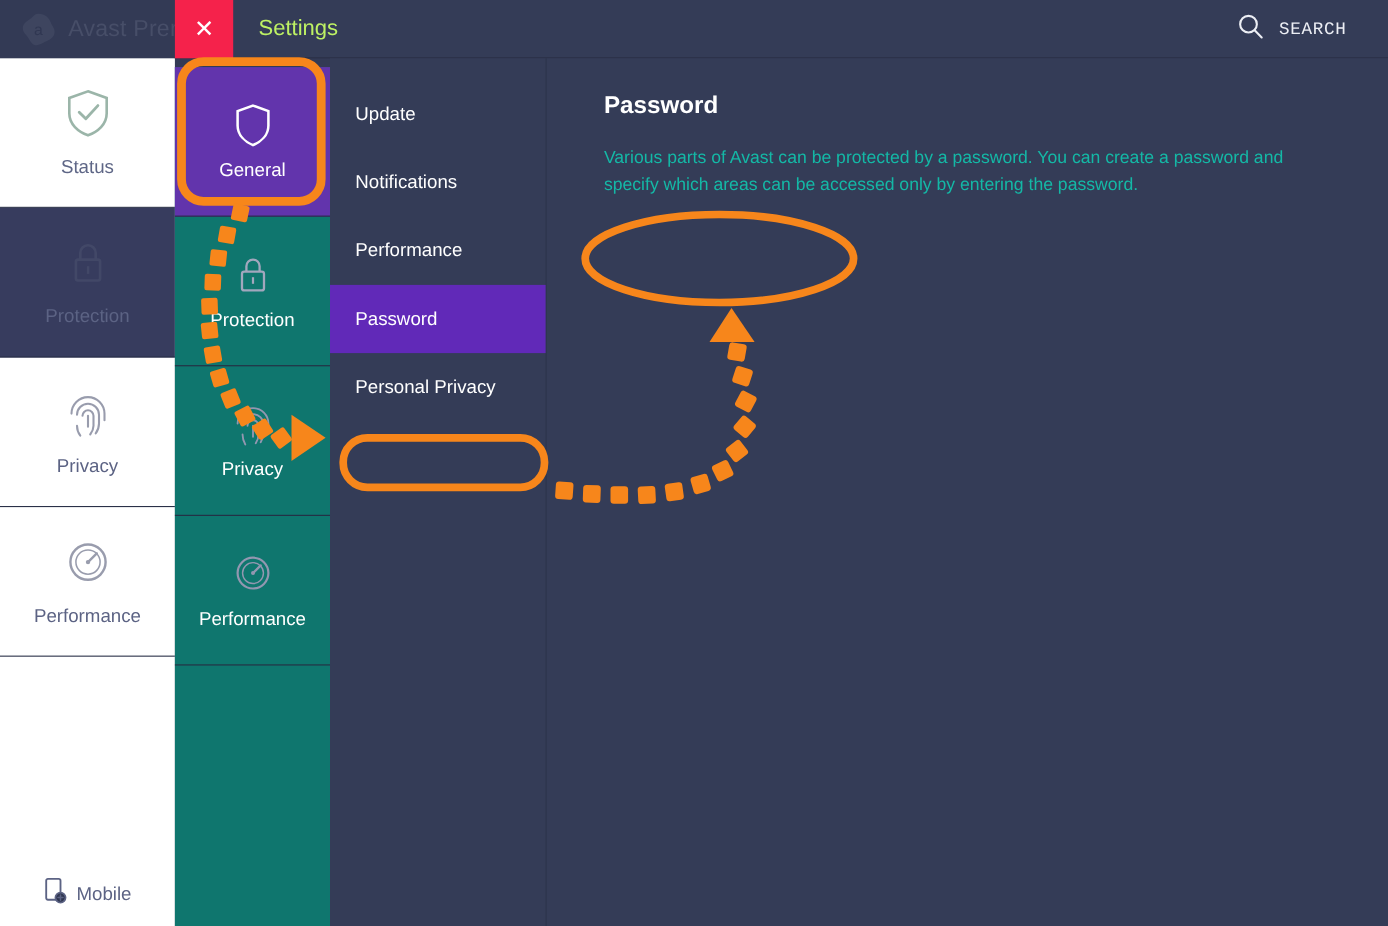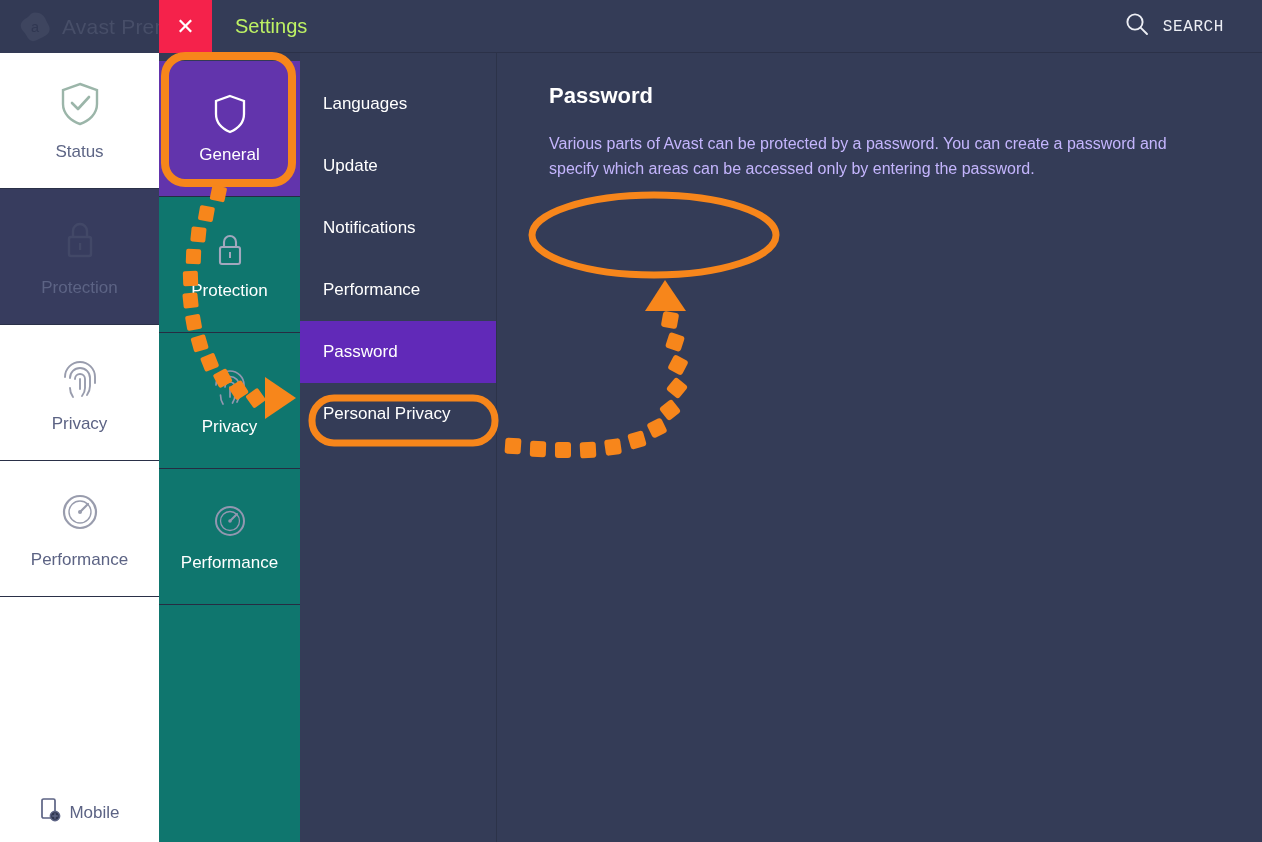--- a/index.html
+++ b/index.html
@@ -203,21 +203,21 @@
     padding: 30px 40px 0 52px;
   }
   .panel-title {
     font-size: 22px;
     font-weight: bold;
     color: #ffffff;
     margin-bottom: 23px;
   }
   .panel-desc {
     font-size: 16px;
-    color: #c4b5fd;
+    color: #14b8a6;
     line-height: 1.55;
     max-width: 645px;
     margin-bottom: 29px;
   }
   .create-btn {
     display: inline-flex;
     align-items: center;
     justify-content: center;
     height: 42px;
     padding: 0 26px;
@@ -382,23 +382,20 @@
             <path d="M18 20 L25 13" stroke="#9297b0" stroke-width="2" stroke-linecap="round"></path>
             <circle cx="18" cy="20" r="1.8" fill="#9297b0"></circle>
           </svg>
         </span>
         <span class="cat-lbl">Performance</span>
       </div>
 
     </div>
 
     <div class="sub-col">
-      <div class="sub-item">
-        <span>Languages</span>
-      </div>
       <div class="sub-item">
         <span>Update</span>
       </div>
       <div class="sub-item">
         <span>Notifications</span>
       </div>
       <div class="sub-item">
         <span>Performance</span>
       </div>
       <div class="sub-item is-selected">

